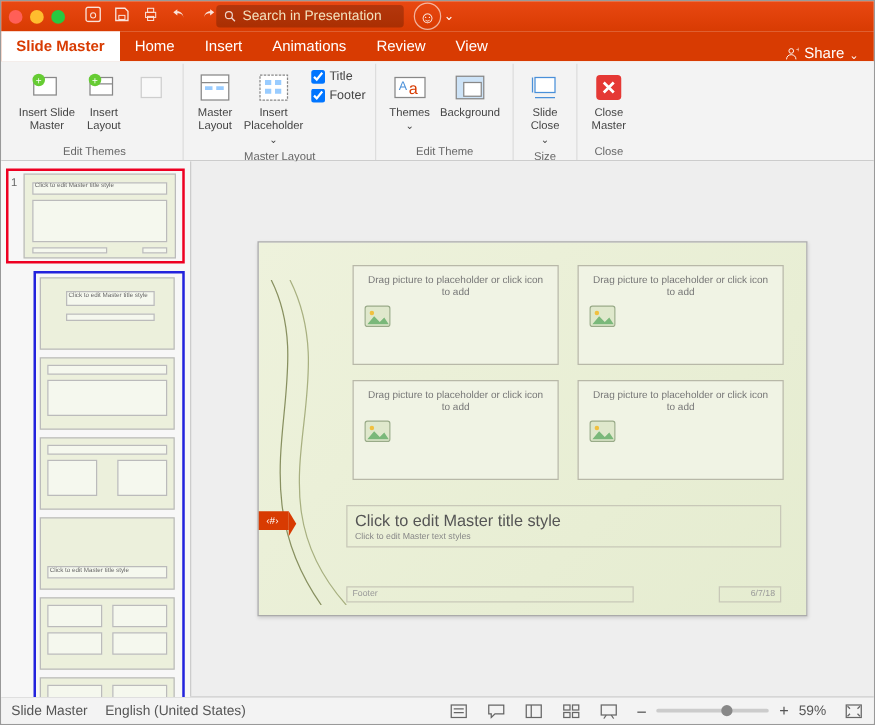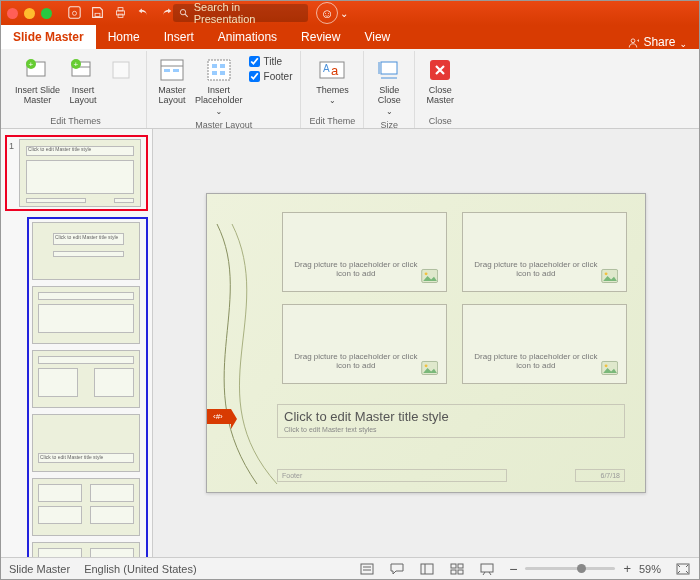--- a/index.html
+++ b/index.html
@@ -8,21 +8,21 @@
 
 
 .titlebar { height: 24px; background: linear-gradient(#e94812, #d83b02); display: flex; align-items: center; padding: 0 6px; color: #fff; }
 .traffic { display: flex; gap: 6px; margin-right: 10px; }
 .traffic span { width: 11px; height: 11px; border-radius: 50%; display: inline-block; }
 .tl-close { background: #ff5f57; } .tl-min { background: #ffbd2e; } .tl-max { background: #28c940; }
 .qat { display: flex; gap: 10px; align-items: center; margin-left: 6px; }
 .qat svg { width: 13px; height: 13px; fill: #fff; opacity: .85; }
 .file-title { flex: 1; text-align: center; font-size: 12px; display: flex; justify-content: center; align-items: center; gap: 5px; }
 .file-title svg { width: 13px; height: 13px; }
-.search-box { background: rgba(0,0,0,.22); border-radius: 3px; height: 18px; width: 135px; display: flex; align-items: center; padding: 0 6px; color: #ffd; font-size: 11px; gap: 4px;}
+.search-box { background: rgba(0,0,0,.22); border-radius: 3px; height: 18px; width: 150px; display: flex; align-items: center; padding: 0 6px; color: #ffd; font-size: 11px; gap: 4px;}
 .search-box svg { width: 11px; height: 11px; fill: #fff; opacity:.8;}
 .user-btn { width: 22px; height: 22px; border-radius: 50%; border: 1px solid rgba(255,255,255,.6); display:flex; align-items:center; justify-content:center; margin-left:8px; font-size:13px;}
 
 
 .tabs-row { height: 24px; background: #d83b02; display: flex; align-items: stretch; color: #fff; font-size: 12px; }
 .tab { padding: 0 12px; display:flex; align-items:center; cursor: pointer; }
 .tab.active { background: #fff; color: #d83b02; font-weight: 600; }
 .share-btn { margin-left: auto; padding: 0 12px; display:flex; align-items:flex-end; gap:4px; font-size:12px;}
 
 
@@ -45,21 +45,21 @@
 .thumb-num { font-size: 9px; color:#666; width:10px; padding-top:2px;}
 .thumb { background: #ecf0dc; border: 1px solid #bbb; position: relative; }
 .thumb.master-sz { width: 122px; height: 68px; }
 .thumb.lay-sz { width: 108px; height: 58px; }
 .th-txt { position:absolute; font-size:5px; color:#666; line-height:1.1; }
 .th-box { position:absolute; border:1px solid #bbb; background:#f5f8ee; }
 
 .editor { flex: 1; display:flex; align-items:center; justify-content:center; padding: 10px; }
 .slide { width: 440px; height: 300px; background: linear-gradient(135deg,#eef2dc 0%, #e5ecd0 100%); border: 1px solid #aaa; box-shadow: 0 1px 3px rgba(0,0,0,.15); position: relative; }
 .swoosh { position:absolute; left:-10px; top:30px; width:120px; height:260px; pointer-events:none; }
-.pic-ph { position:absolute; border:1px solid #b8b8a8; background:#f0f3e4; display:flex; flex-direction:row; align-items:flex-end; padding:6px 8px; }
+.pic-ph { position:absolute; border:1px solid #b8b8a8; background:#f0f3e4; display:flex; flex-direction:column; align-items:flex-start; padding:6px 8px; }
 .pic-ph .ptxt { font-size:8px; color:#777; text-align:center; line-height:1.2; margin-bottom:6px; }
 .pic-ph .pico { width:22px; height:18px; }
 .daterib { position:absolute; left:0; top:215px; background:#d83b02; color:#fff; font-size:8px; padding:3px 8px 3px 6px; }
 .daterib:after { content:""; position:absolute; right:-6px; top:0; border-top:10px solid transparent; border-bottom:10px solid transparent; border-left:6px solid #d83b02; height:0; }
 .titlebox { position:absolute; left:70px; right:20px; top:210px; border:1px solid #c8c8b8; padding:4px 6px; }
 .titlebox .t1 { font-size:13px; color:#555; }
 .titlebox .t2 { font-size:7px; color:#888; margin-top:2px; }
 .ftr { position:absolute; bottom:10px; border:1px solid #c8c8b8; font-size:7px; color:#999; padding:2px 4px; }
 .ftr.l { left:70px; width:230px; } .ftr.r { right:20px; width:50px; text-align:right; }
 
@@ -217,20 +217,29 @@
           <div class="ico">
               <svg width="26" height="24" viewBox="0 0 26 24">
                 <rect x="1" y="4" width="24" height="16" fill="#fff" stroke="#888"></rect>
                 <text x="4" y="14" font-size="10" fill="#4a90d9">A</text>
                 <text x="12" y="17" font-size="13" fill="#d83b02">a</text>
               </svg>
             </div>
           <span>Themes</span>
             <span style="font-size:8px">⌄</span>
         </div>
+        <div class="rbtn-big">
+          <div class="ico">
+              <svg width="26" height="24" viewBox="0 0 26 24">
+                <rect x="2" y="3" width="22" height="18" fill="#cde3f7" stroke="#888"></rect>
+                <rect x="8" y="8" width="14" height="11" fill="#fff" stroke="#888"></rect>
+              </svg>
+            </div>
+          <span>Background</span>
+        </div>
       </div>
       <div class="rgroup-label">Edit Theme</div>
     </div>
 
     <div class="rgroup">
       <div class="rgroup-ctrls">
         <div class="rbtn-big">
           <div class="ico">
               <svg width="26" height="24" viewBox="0 0 26 24">
                 <rect x="5" y="4" width="16" height="12" fill="#fff" stroke="#4a90d9"></rect>

